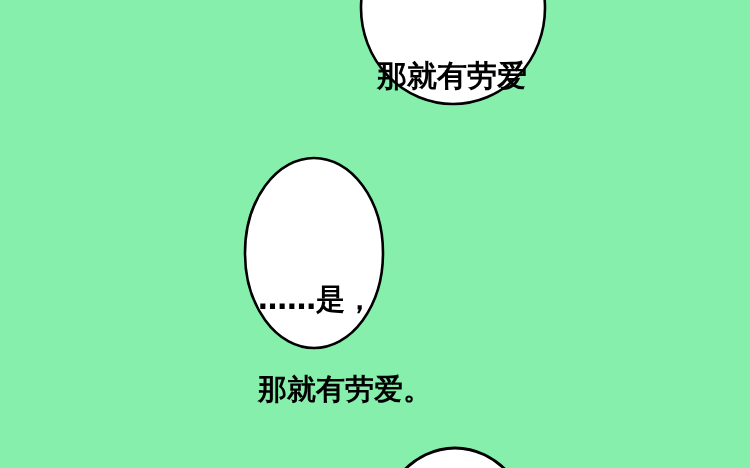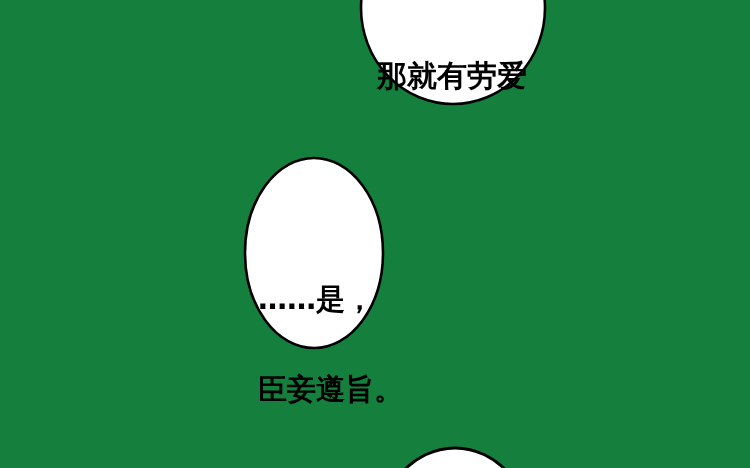--- a/index.html
+++ b/index.html
@@ -11,21 +11,21 @@
   body {
     width: 750px;
     height: 468px;
     overflow: hidden;
     font-family: "Liberation Sans", "DejaVu Sans", sans-serif;
   }
   #panel {
     position: relative;
     width: 750px;
     height: 468px;
-    background: #15803d;
+    background: #86efac;
     overflow: hidden;
   }
   .bubble-layer {
     position: absolute;
     left: 0;
     top: 0;
     width: 750px;
     height: 468px;
     pointer-events: none;
   }
@@ -71,16 +71,16 @@
 
     <ellipse cx="455" cy="545" rx="80" ry="97" fill="#ffffff" stroke="#000000" stroke-width="2.8"></ellipse>
   </svg>
 
   <div class="bubble-text" id="bubble1-text">
     <span class="tline">那就有劳爱</span>
   </div>
 
   <div class="bubble-text" id="bubble2-text">
     <span class="tline">……是，</span>
-    <span class="tline">臣妾遵旨。</span>
+    <span class="tline">那就有劳爱。</span>
   </div>
 
 </div>
 
 </body></html>

